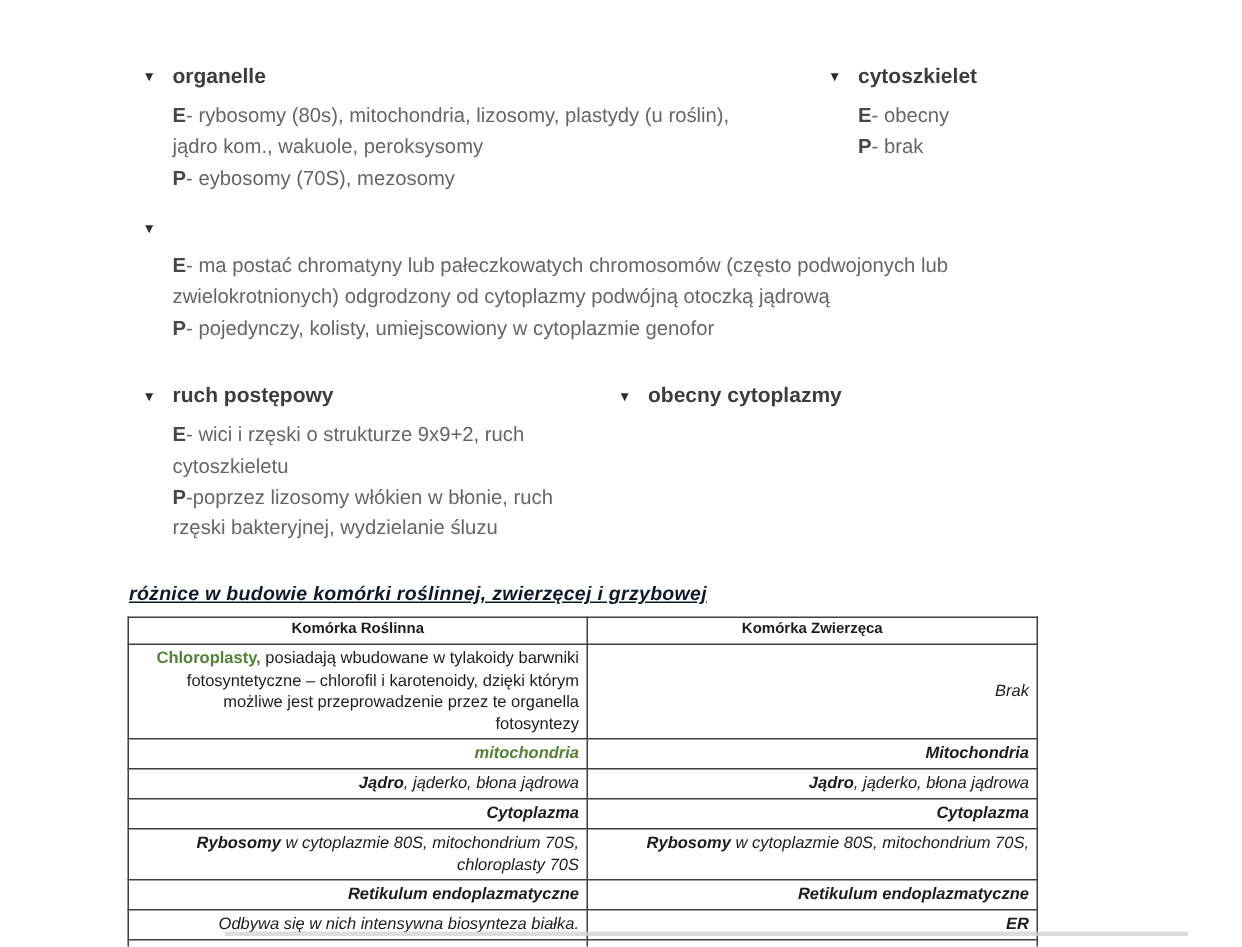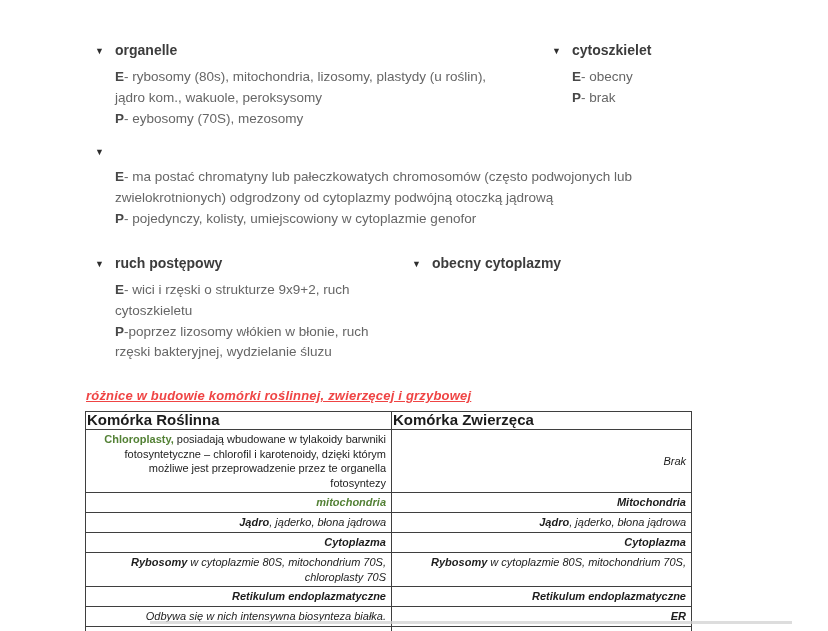--- a/index.html
+++ b/index.html
@@ -12,26 +12,26 @@
   .note{position:absolute;}
   .note-title{font-size:14px;font-weight:700;color:#3c3c3c;display:flex;align-items:baseline;}
   .tri{display:inline-block;width:20px;font-size:9px;color:#2e2e2e;flex:0 0 20px;position:relative;top:-1px;font-style:normal;}
   .note-body{margin-left:20px;margin-top:9px;font-size:13.5px;line-height:20.8px;color:#666666;}
   .note-body b{color:#474747;font-weight:700;}
   .line{white-space:nowrap;}
   
   .tbl-heading{
     position:absolute;left:86px;top:388px;
     font-size:13px;font-weight:700;font-style:italic;
-    text-decoration:underline;color:#ef4444;letter-spacing:.2px;
+    text-decoration:underline;color:#0f172a;letter-spacing:.2px;
   }
   
   table.cmp{position:absolute;left:85px;top:411px;width:606px;border-collapse:collapse;table-layout:fixed;}
   .cmp th,.cmp td{border:1px solid #3f3f3f;font-size:11px;color:#1c1c1c;padding:2px 5px;vertical-align:top;text-align:right;line-height:14.5px;}
-  .cmp th{text-align:left;font-weight:700;font-size:15px;height:15px;vertical-align:middle;padding:1px;}
+  .cmp th{text-align:center;font-weight:700;font-size:10px;height:15px;vertical-align:middle;padding:1px;}
   .cmp .lead{font-weight:700;}
   .cmp tr.r1 td{height:48px;}
   .cmp tr.r1 td.animal{vertical-align:middle;font-style:italic;}
   .cmp tr.rs td{height:15px;font-style:italic;}
   
   .scan-shadow{position:absolute;left:150px;top:621px;width:642px;height:3px;background:#d2d2d2;opacity:.75;}
 </style>
 </head>
 <body>
 

